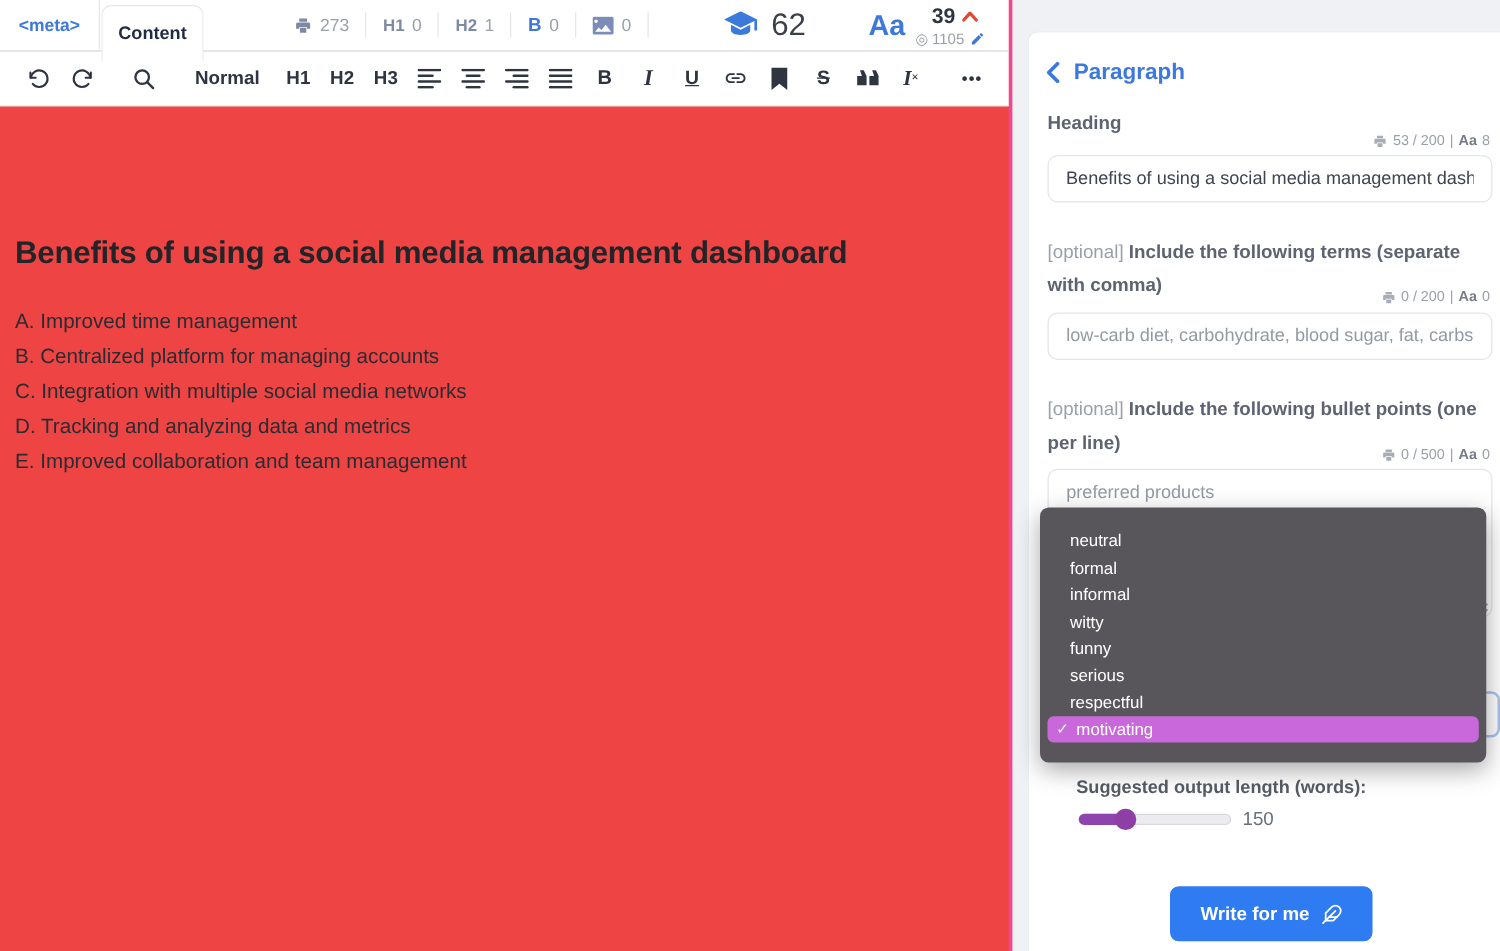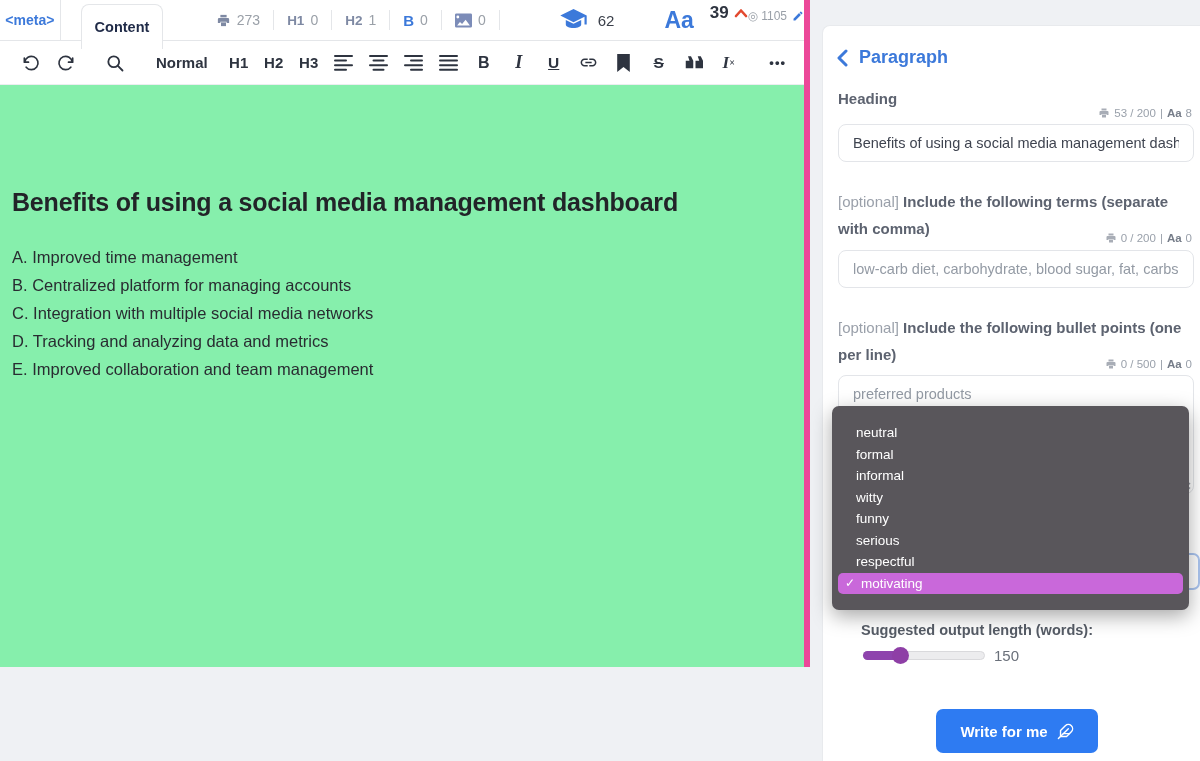--- a/index.html
+++ b/index.html
@@ -1,36 +1,36 @@
 <!DOCTYPE html>
 <html><head>
 <meta charset="utf-8">
 <style>
   * { margin:0; padding:0; box-sizing:border-box; }
   html,body { width:1200px; height:761px; }
   body { font-family:"Liberation Sans", sans-serif; background:#eff1f4; position:relative; overflow:hidden; }
   svg { display:block; }
 
   
-  .editor-pane { position:absolute; left:0; top:0; width:810px; height:667px; background:#86efac; border-right:6px solid #ec4899; }
+  .editor-pane { position:absolute; left:0; top:0; width:810px; height:761px; background:#ef4444; border-right:3px solid #ec4899; }
 
   .tabbar { position:relative; height:41px; border-bottom:1px solid #e4e6e9; display:flex; align-items:center; background:#fff; }
   .tab-meta { width:80px; height:41px; line-height:41px; text-align:center; color:#3c79da; font-weight:700; font-size:14px; border-right:1px solid #e4e6e9; cursor:pointer; }
   .tab-content { position:absolute; left:81px; top:4px; width:82px; height:45px; background:#fff; border:1px solid #e4e6e9; border-bottom:none; border-radius:8px 8px 0 0; display:flex; align-items:center; justify-content:center; color:#1f2a47; font-weight:700; font-size:14.5px; z-index:3; cursor:pointer; }
 
   .stats { display:flex; align-items:center; gap:13px; margin-left:155px; }
   .stat { display:flex; align-items:center; gap:6px; font-size:14px; color:#9aa0a8; }
   .stat .lab { font-weight:700; color:#7e89a3; font-size:13.5px; }
   .stat .lab.blue { color:#3c79da; font-size:15px; }
   .vsep { width:1px; height:20px; background:#e4e6e9; }
 
-  .score { display:flex; align-items:center; gap:11px; margin-left:60px; font-size:15px; color:#3a3f4a; }
+  .score { display:flex; align-items:center; gap:11px; margin-left:60px; font-size:25px; color:#3a3f4a; }
   .aa-group { margin-left:50px; display:flex; align-items:flex-start; gap:8px; }
   .aa-big { color:#3c79da; font-weight:800; font-size:23px; line-height:34px; }
-  .mini-col { display:flex; flex-direction:row; align-items:flex-end; }
+  .mini-col { display:flex; flex-direction:column; align-items:center; }
   .mini-top { display:flex; gap:5px; align-items:center; font-size:17px; font-weight:600; color:#2e3440; margin-left:8px; }
   .mini-bottom { display:flex; gap:3px; align-items:center; font-size:12px; color:#9aa0a8; margin-top:1px; }
   .mini-bottom .target { font-size:12px; line-height:12px; }
 
   .toolbar { height:44px; border-bottom:1px solid #ecedf0; display:flex; align-items:center; padding-left:15px; gap:3px; color:#2e3440; background:#fff; }
   .tbtn { display:flex; align-items:center; justify-content:center; min-width:32px; height:32px; cursor:pointer; border-radius:5px; color:#2e3440; }
   .tb-text { font-size:15px; font-weight:600; }
   .tb-style { margin:0 6px 0 16px; padding:0 6px; }
   .tb-search { margin-left:14px; }
   .tb-b { font-weight:800; font-size:16px; }

